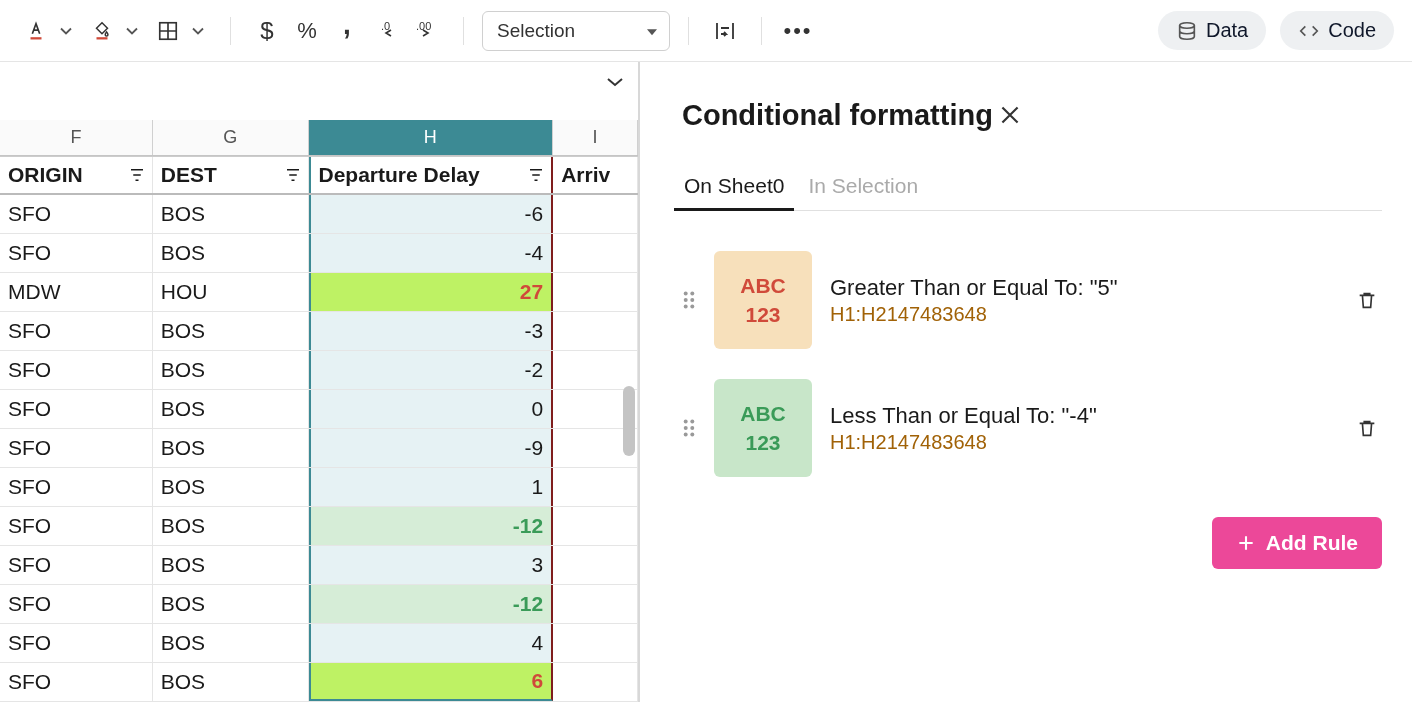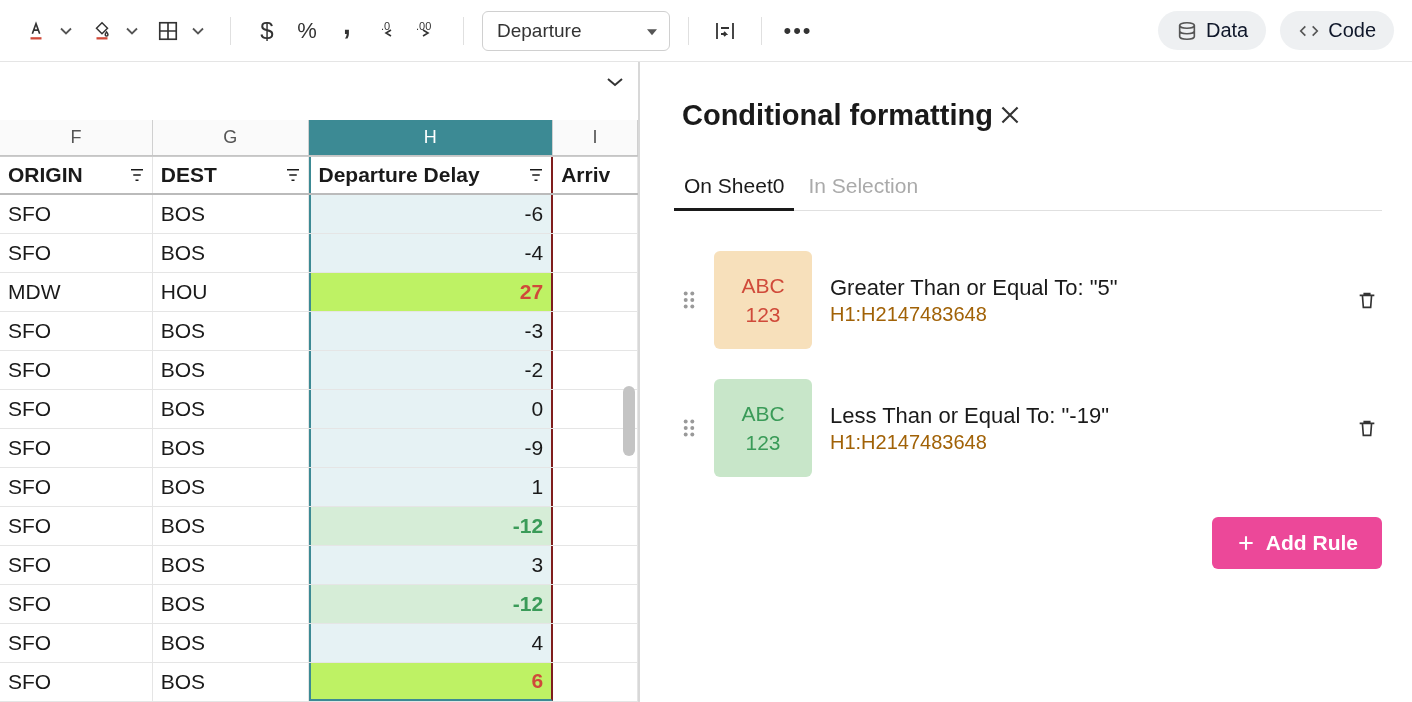--- a/index.html
+++ b/index.html
@@ -268,21 +268,21 @@
     }
     .rule-swatch {
       width: 98px;
       height: 98px;
       border-radius: 6px;
       display: flex;
       flex-direction: column;
       align-items: center;
       justify-content: center;
       font-size: 21px;
-      font-weight: 400;
+      font-weight: 700;
       line-height: 1.4;
     }
     .rule-swatch.swatch-orange { background: #f7e0bb; color: #d04a3a; }
     .rule-swatch.swatch-green { background: #c8e6c9; color: #3a9b58; }
     .rule-info { flex: 1; }
     .rule-title { font-size: 22px; font-weight: 500; color: #1a1a1a; margin-bottom: 2px; }
     .rule-range { font-size: 20px; color: #a16207; }
     .rule-delete { cursor: pointer; display: flex; padding: 4px; color: #333; }
     
     .add-rule-btn {
@@ -354,21 +354,21 @@
     </div>
     <div class="tb-btn">
       <svg width="24" height="24" viewBox="0 0 24 24" fill="none">
           <text x="1" y="11" font-size="11" fill="#333">.00</text>
           <path d="M8 17l5-3-5-3" stroke="#333" stroke-width="1.6" fill="none"></path>
         </svg>
     </div>
   </div>
   <div class="tb-divider"></div>
   <div class="tb-select">
-      <span>Departure</span>
+      <span>Selection</span>
     </div>
   <div class="tb-divider"></div>
   <div class="tb-btn">
     <svg width="24" height="24" viewBox="0 0 24 24" fill="none">
         <path d="M4 4v16M20 4v16M8 9h8M8 15h5l-2-2m2 2l-2 2" stroke="#333" stroke-width="1.8"></path>
       </svg>
   </div>
   <div class="tb-divider"></div>
   <div class="tb-btn" style="font-size:22px;letter-spacing:2px">•••</div>
 
@@ -553,21 +553,21 @@
               <circle cx="9" cy="10" r="1.8" fill="#999"></circle>
               <circle cx="3" cy="16" r="1.8" fill="#999"></circle>
               <circle cx="9" cy="16" r="1.8" fill="#999"></circle>
             </svg>
           </div>
           <div class="rule-swatch swatch-green">
             <div>ABC</div>
             <div>123</div>
           </div>
           <div class="rule-info">
-            <div class="rule-title">Less Than or Equal To: "-19"</div>
+            <div class="rule-title">Less Than or Equal To: "-4"</div>
             <div class="rule-range">H1:H2147483648</div>
           </div>
           <div class="rule-delete">
             <svg width="22" height="22" viewBox="0 0 24 24">
               <path d="M4 7h16M9 7V5h6v2M7 7l1 13h8l1-13" stroke="#333" stroke-width="1.8" fill="none"></path>
             </svg>
           </div>
         </div>
       </div>
     <button class="add-rule-btn">

